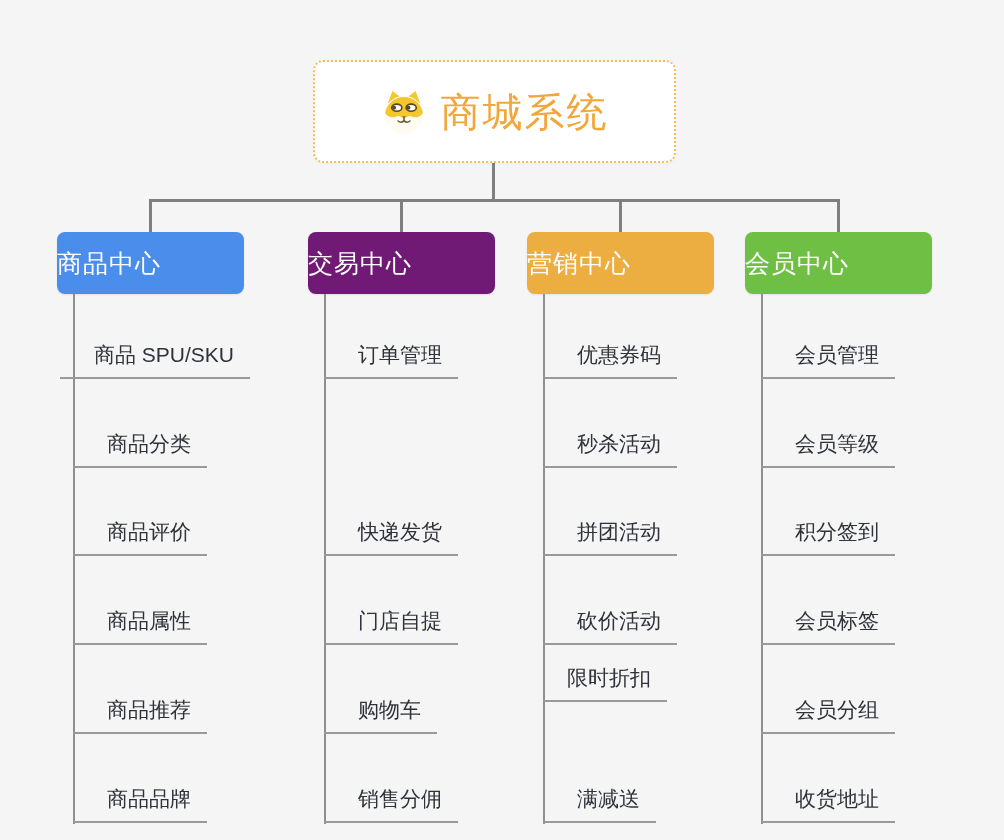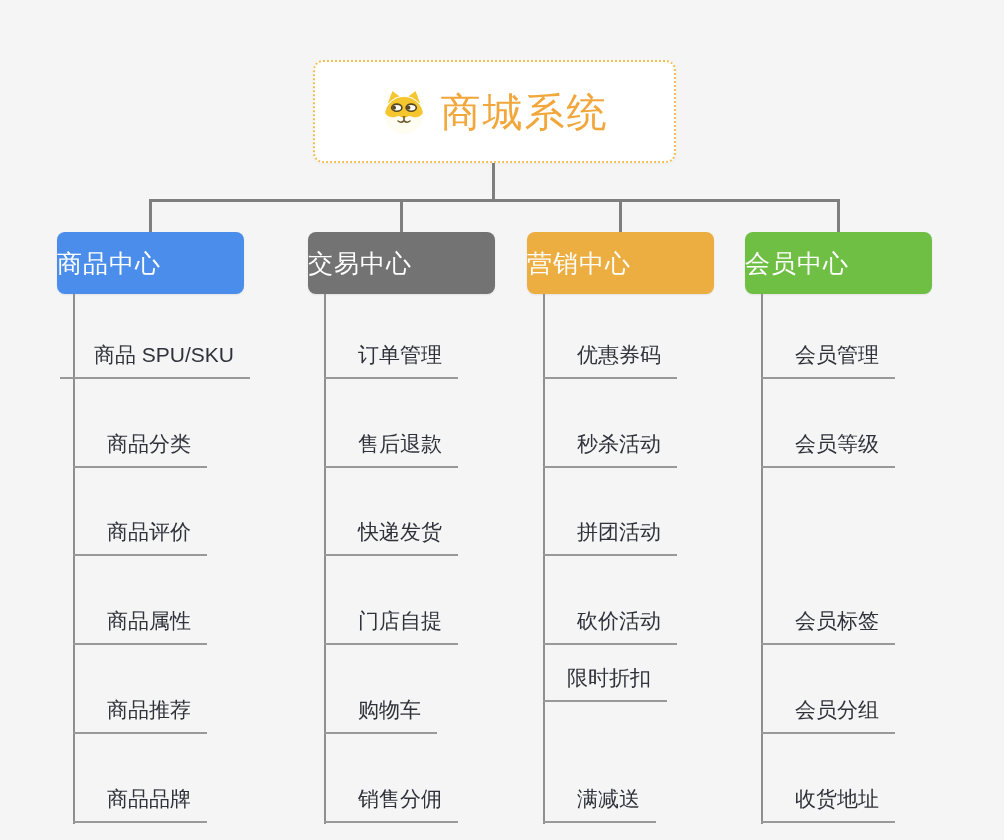--- a/index.html
+++ b/index.html
@@ -80,26 +80,25 @@
       <span>商品中心</span>
     </div>
     <div class="branch-trunk-line" style="left: 73px; top: 270px; height: 530px;"></div>
     <div class="leaf" style="left: 60px; top: 315px;">商品 SPU/SKU</div>
     <div class="leaf" style="left: 73px; top: 404px;">商品分类</div>
     <div class="leaf" style="left: 73px; top: 492px;">商品评价</div>
     <div class="leaf" style="left: 73px; top: 581px;">商品属性</div>
     <div class="leaf" style="left: 73px; top: 670px;">商品推荐</div>
     <div class="leaf" style="left: 73px; top: 759px;">商品品牌</div>
     <div class="wire drop-line" style="left: 400px;"></div>
-    <div class="branch-node" style="left: 308px; background: #737373;">
+    <div class="branch-node" style="left: 308px; background: #701a75;">
       <span>交易中心</span>
     </div>
     <div class="branch-trunk-line" style="left: 324px; top: 270px; height: 530px;"></div>
     <div class="leaf" style="left: 324px; top: 315px;">订单管理</div>
-    <div class="leaf" style="left: 324px; top: 404px;">售后退款</div>
     <div class="leaf" style="left: 324px; top: 492px;">快递发货</div>
     <div class="leaf" style="left: 324px; top: 581px; text-align: right;">门店自提</div>
     <div class="leaf" style="left: 324px; top: 670px;">购物车</div>
     <div class="leaf" style="left: 324px; top: 759px;">销售分佣</div>
     <div class="wire drop-line" style="left: 619px;"></div>
     <div class="branch-node" style="left: 527px; background: rgb(236, 174, 64);">
       <span>营销中心</span>
     </div>
     <div class="branch-trunk-line" style="left: 543px; top: 270px; height: 530px;"></div>
     <div class="leaf" style="left: 543px; top: 315px;">优惠券码</div>
@@ -108,16 +107,17 @@
     <div class="leaf" style="left: 543px; top: 581px;">砍价活动</div>
     <div class="leaf" style="left: 543px; top: 638px; padding-left: 24px;">限时折扣</div>
     <div class="leaf" style="left: 543px; top: 759px;">满减送</div>
     <div class="wire drop-line" style="left: 837px;"></div>
     <div class="branch-node" style="left: 745px; background: rgb(112, 191, 69);">
       <span>会员中心</span>
     </div>
     <div class="branch-trunk-line" style="left: 761px; top: 270px; height: 530px;"></div>
     <div class="leaf" style="left: 761px; top: 315px;">会员管理</div>
     <div class="leaf" style="left: 761px; top: 404px;">会员等级</div>
+    <div class="leaf" style="left: 761px; top: 492px;">积分签到</div>
     <div class="leaf" style="left: 761px; top: 581px;">会员标签</div>
     <div class="leaf" style="left: 761px; top: 670px;">会员分组</div>
     <div class="leaf" style="left: 761px; top: 759px;">收货地址</div>
   </div>
 
 </body></html>

